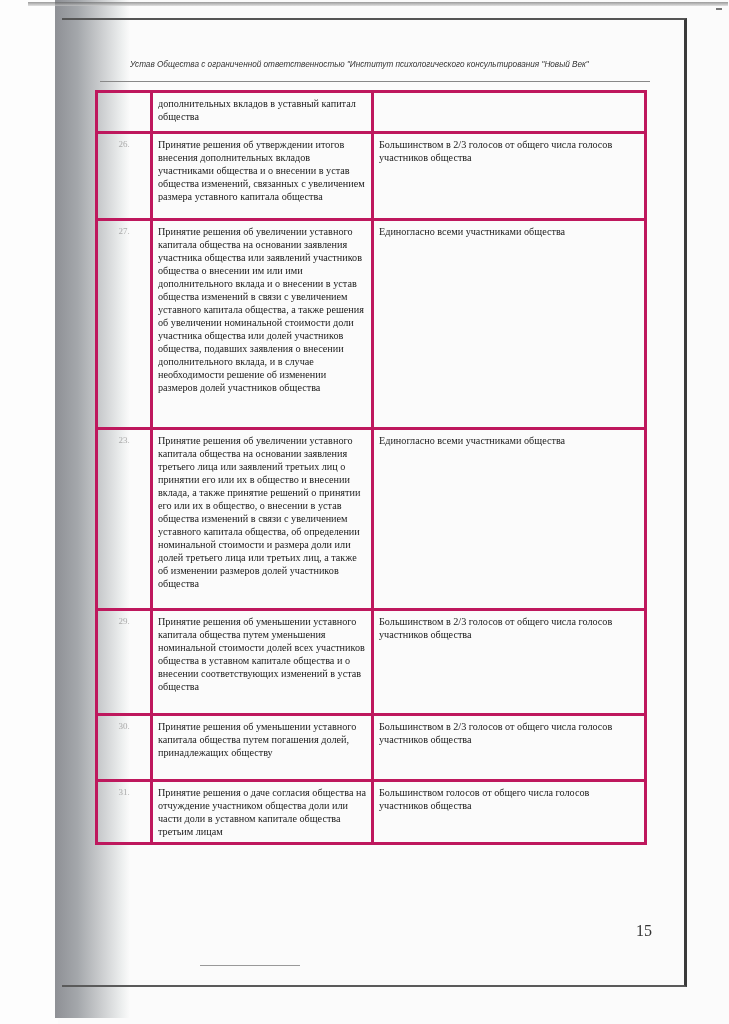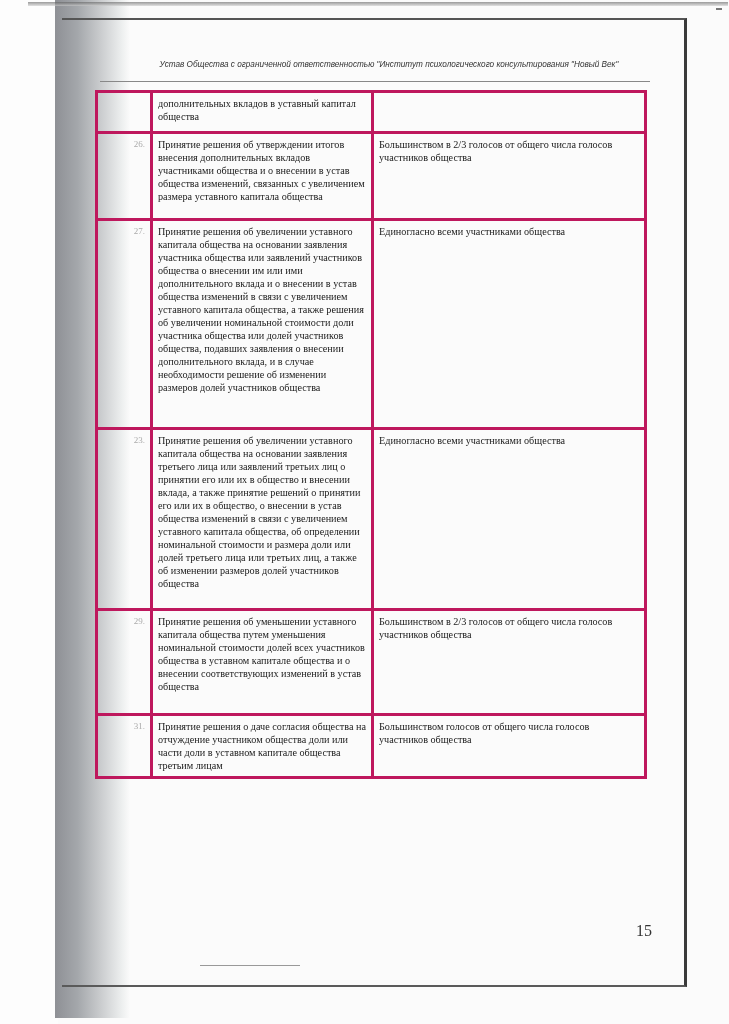--- a/index.html
+++ b/index.html
@@ -23,39 +23,39 @@
     opacity:.6;
   }
   .page-frame {
     position:absolute; left:62px; top:18px; width:622px; height:965px;
     border-right:3px solid #3a3a3a;
     border-bottom:2px solid #5a5a5a;
     border-top:2px solid #555;
   }
   .header-text {
     position:absolute; left:130px; top:60px; width:518px;
-    text-align:center;
+    text-align:left;
     font-family:"Liberation Sans", sans-serif;
     font-style:italic; font-size:8.2px; color:#333;
   }
   .header-rule {
     position:absolute; left:100px; top:81px; width:550px; height:1px;
     background:#888;
   }
   table.rules {
     position:absolute; left:95px; top:90px; width:552px;
     border-collapse:collapse;
     font-size:10.2px; line-height:13px;
   }
   table.rules td {
     border:3px solid #be185d;
     vertical-align:top;
     padding:4px 5px 3px 5px;
   }
-  td.num { width:42px; color:#aaa; font-size:9px; padding-top:8px; text-align:right; padding-left:10px; }
+  td.num { width:42px; color:#aaa; font-size:9px; padding-top:8px; text-align:center; padding-left:10px; }
   td.topic { width:208px; }
   td.vote { }
   .page-number {
     position:absolute; left:636px; top:922px; font-size:16px; color:#333;
   }
   .bottom-rule {
     position:absolute; left:200px; top:965px; width:100px; height:1px; background:#999;
   }
   .right-mark {
     position:absolute; left:716px; top:8px; width:6px; height:2px; background:#777;
@@ -93,20 +93,25 @@
     <tr style="height:181px">
       <td class="num">23.</td>
       <td class="topic">Принятие решения об увеличении уставного капитала общества на основании заявления третьего лица или заявлений третьих лиц о принятии его или их в общество и внесении вклада, а также принятие решений о принятии его или их в общество, о внесении в устав общества изменений в связи с увеличением уставного капитала общества, об определении номинальной стоимости и размера доли или долей третьего лица или третьих лиц, а также об изменении размеров долей участников общества</td>
       <td class="vote">Единогласно всеми участниками общества</td>
     </tr>
     <tr style="height:105px">
       <td class="num">29.</td>
       <td class="topic">Принятие решения об уменьшении уставного капитала общества путем уменьшения номинальной стоимости долей всех участников общества в уставном капитале общества и о внесении соответствующих изменений в устав общества</td>
       <td class="vote">Большинством в 2/3 голосов от общего числа голосов участников общества</td>
     </tr>
+    <tr style="height:66px">
+      <td class="num">30.</td>
+      <td class="topic">Принятие решения об уменьшении уставного капитала общества путем погашения долей, принадлежащих обществу</td>
+      <td class="vote">Большинством в 2/3 голосов от общего числа голосов участников общества</td>
+    </tr>
     <tr style="height:63px">
       <td class="num">31.</td>
       <td class="topic">Принятие решения о даче согласия общества на отчуждение участником общества доли или части доли в уставном капитале общества третьим лицам</td>
       <td class="vote">Большинством голосов от общего числа голосов участников общества</td>
     </tr>
   </tbody>
 </table>
 
 <div class="page-number">15</div>
 <div class="bottom-rule"></div>

